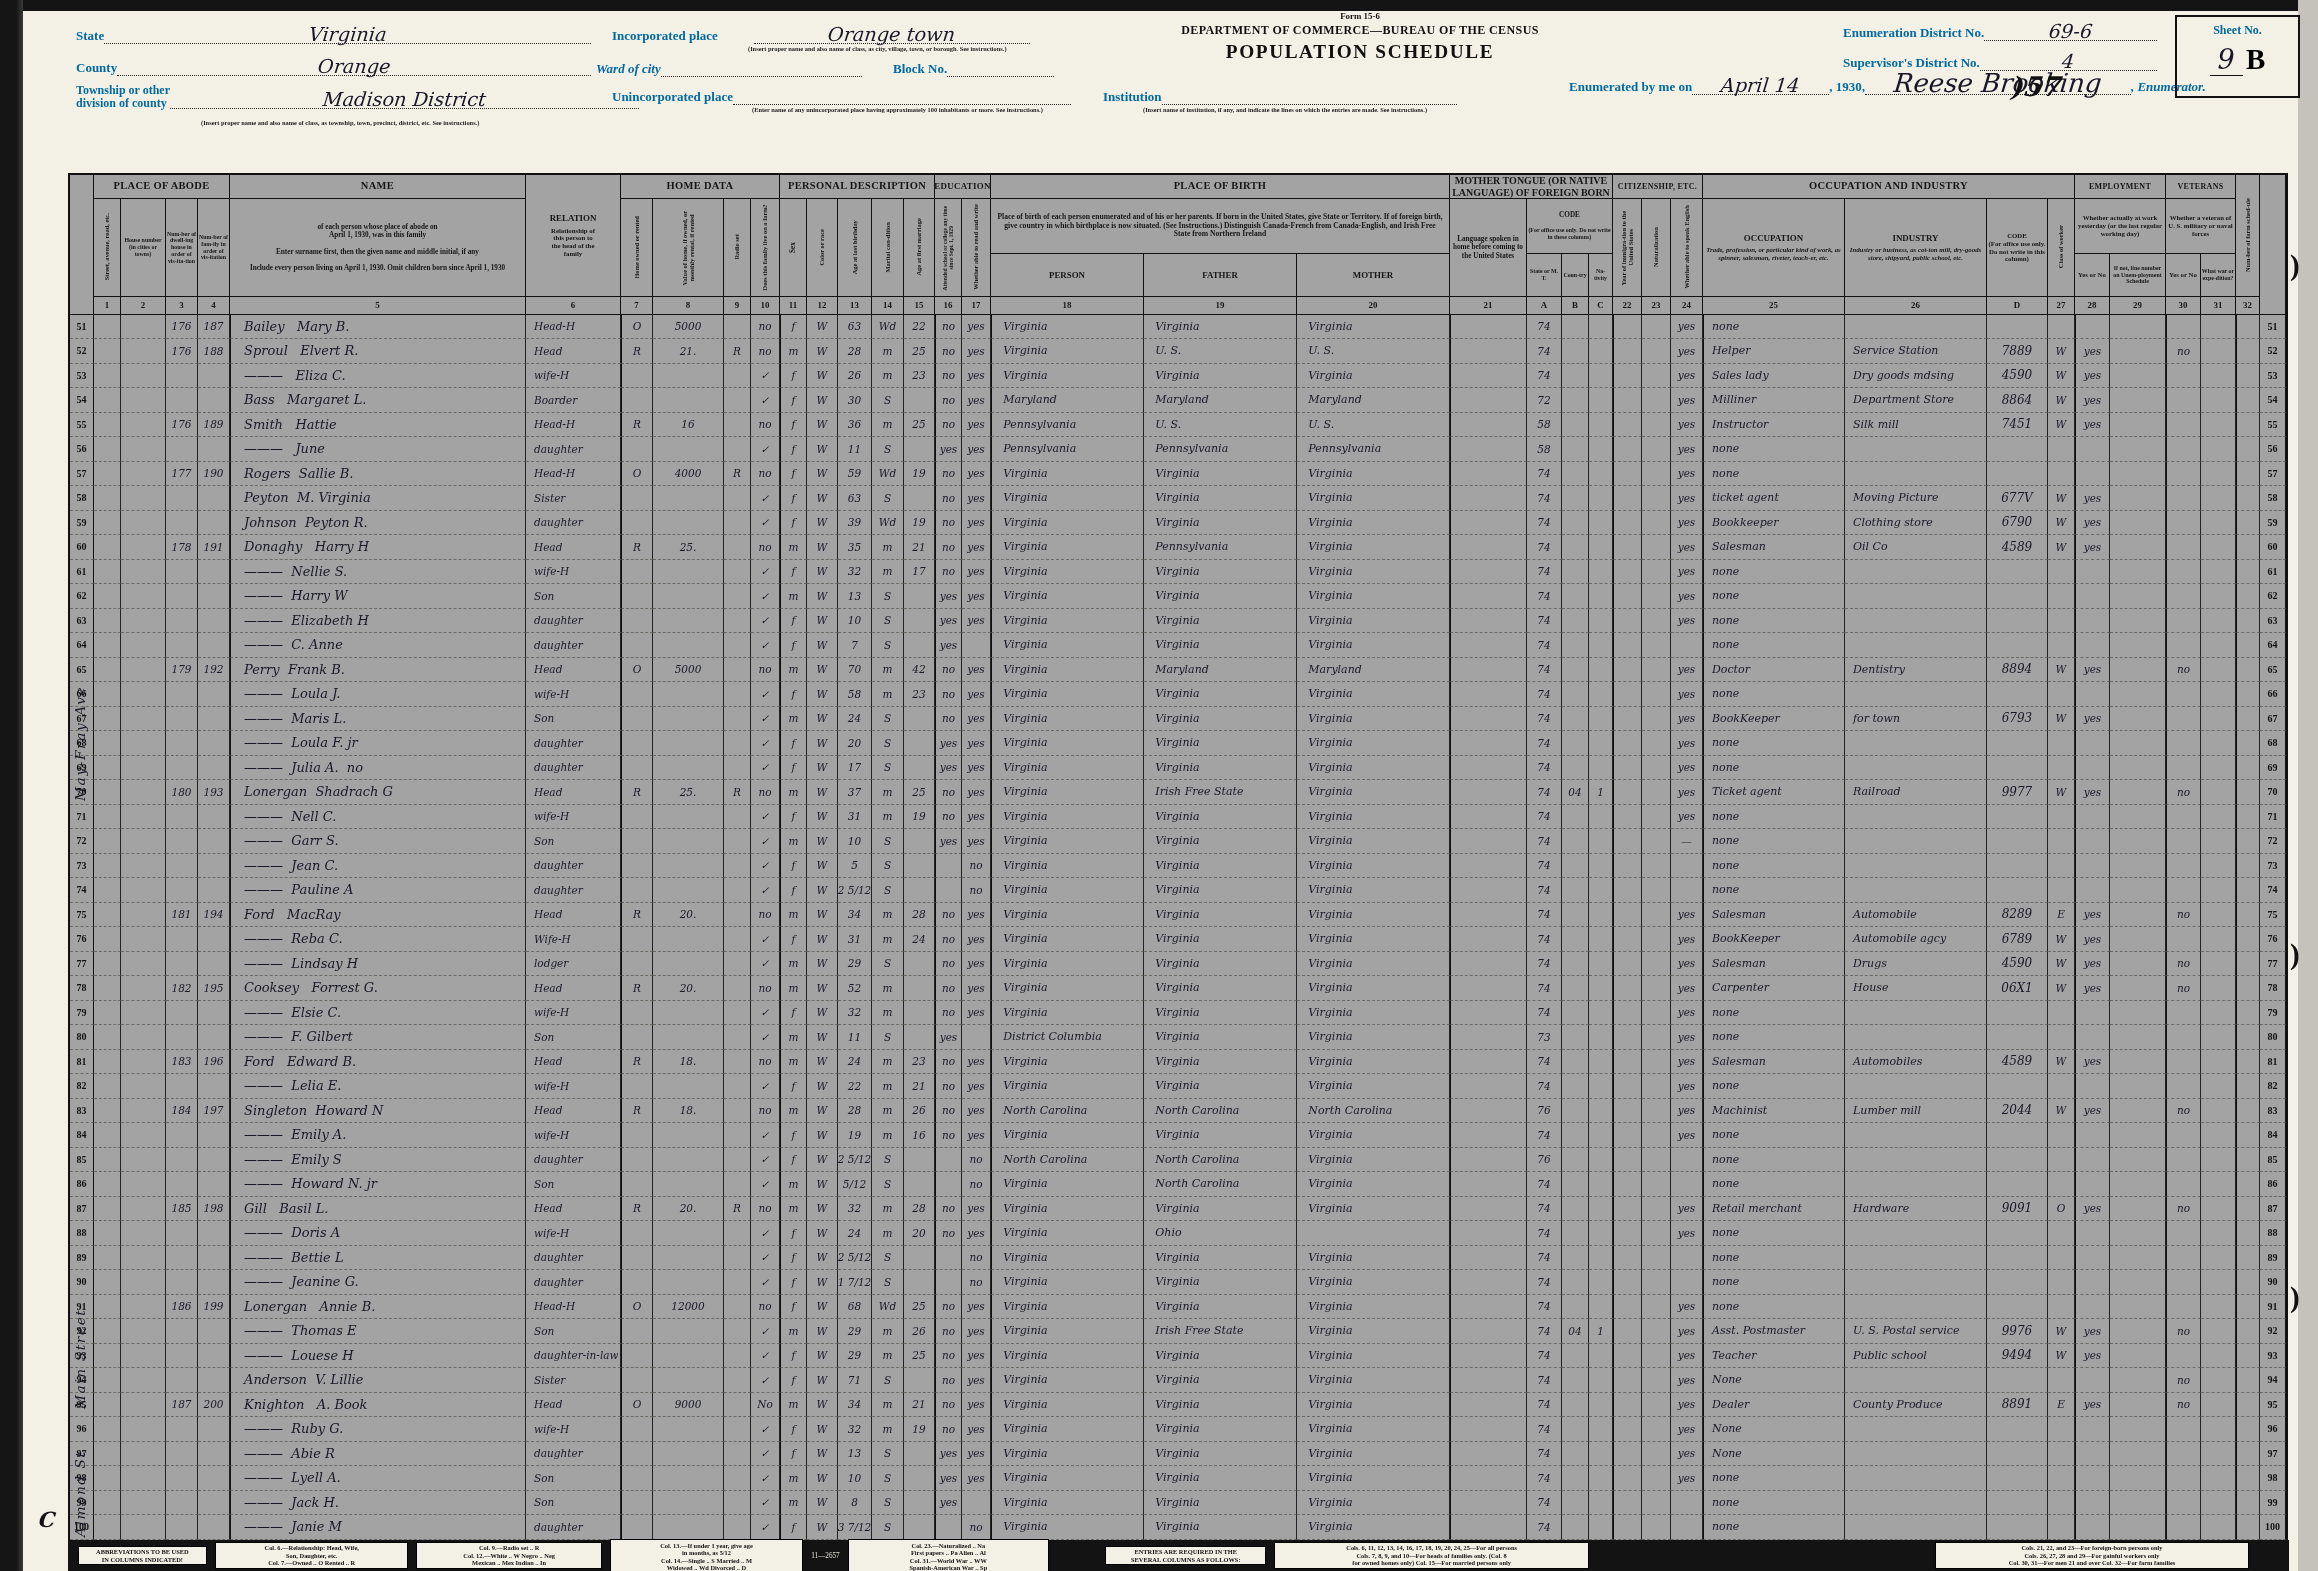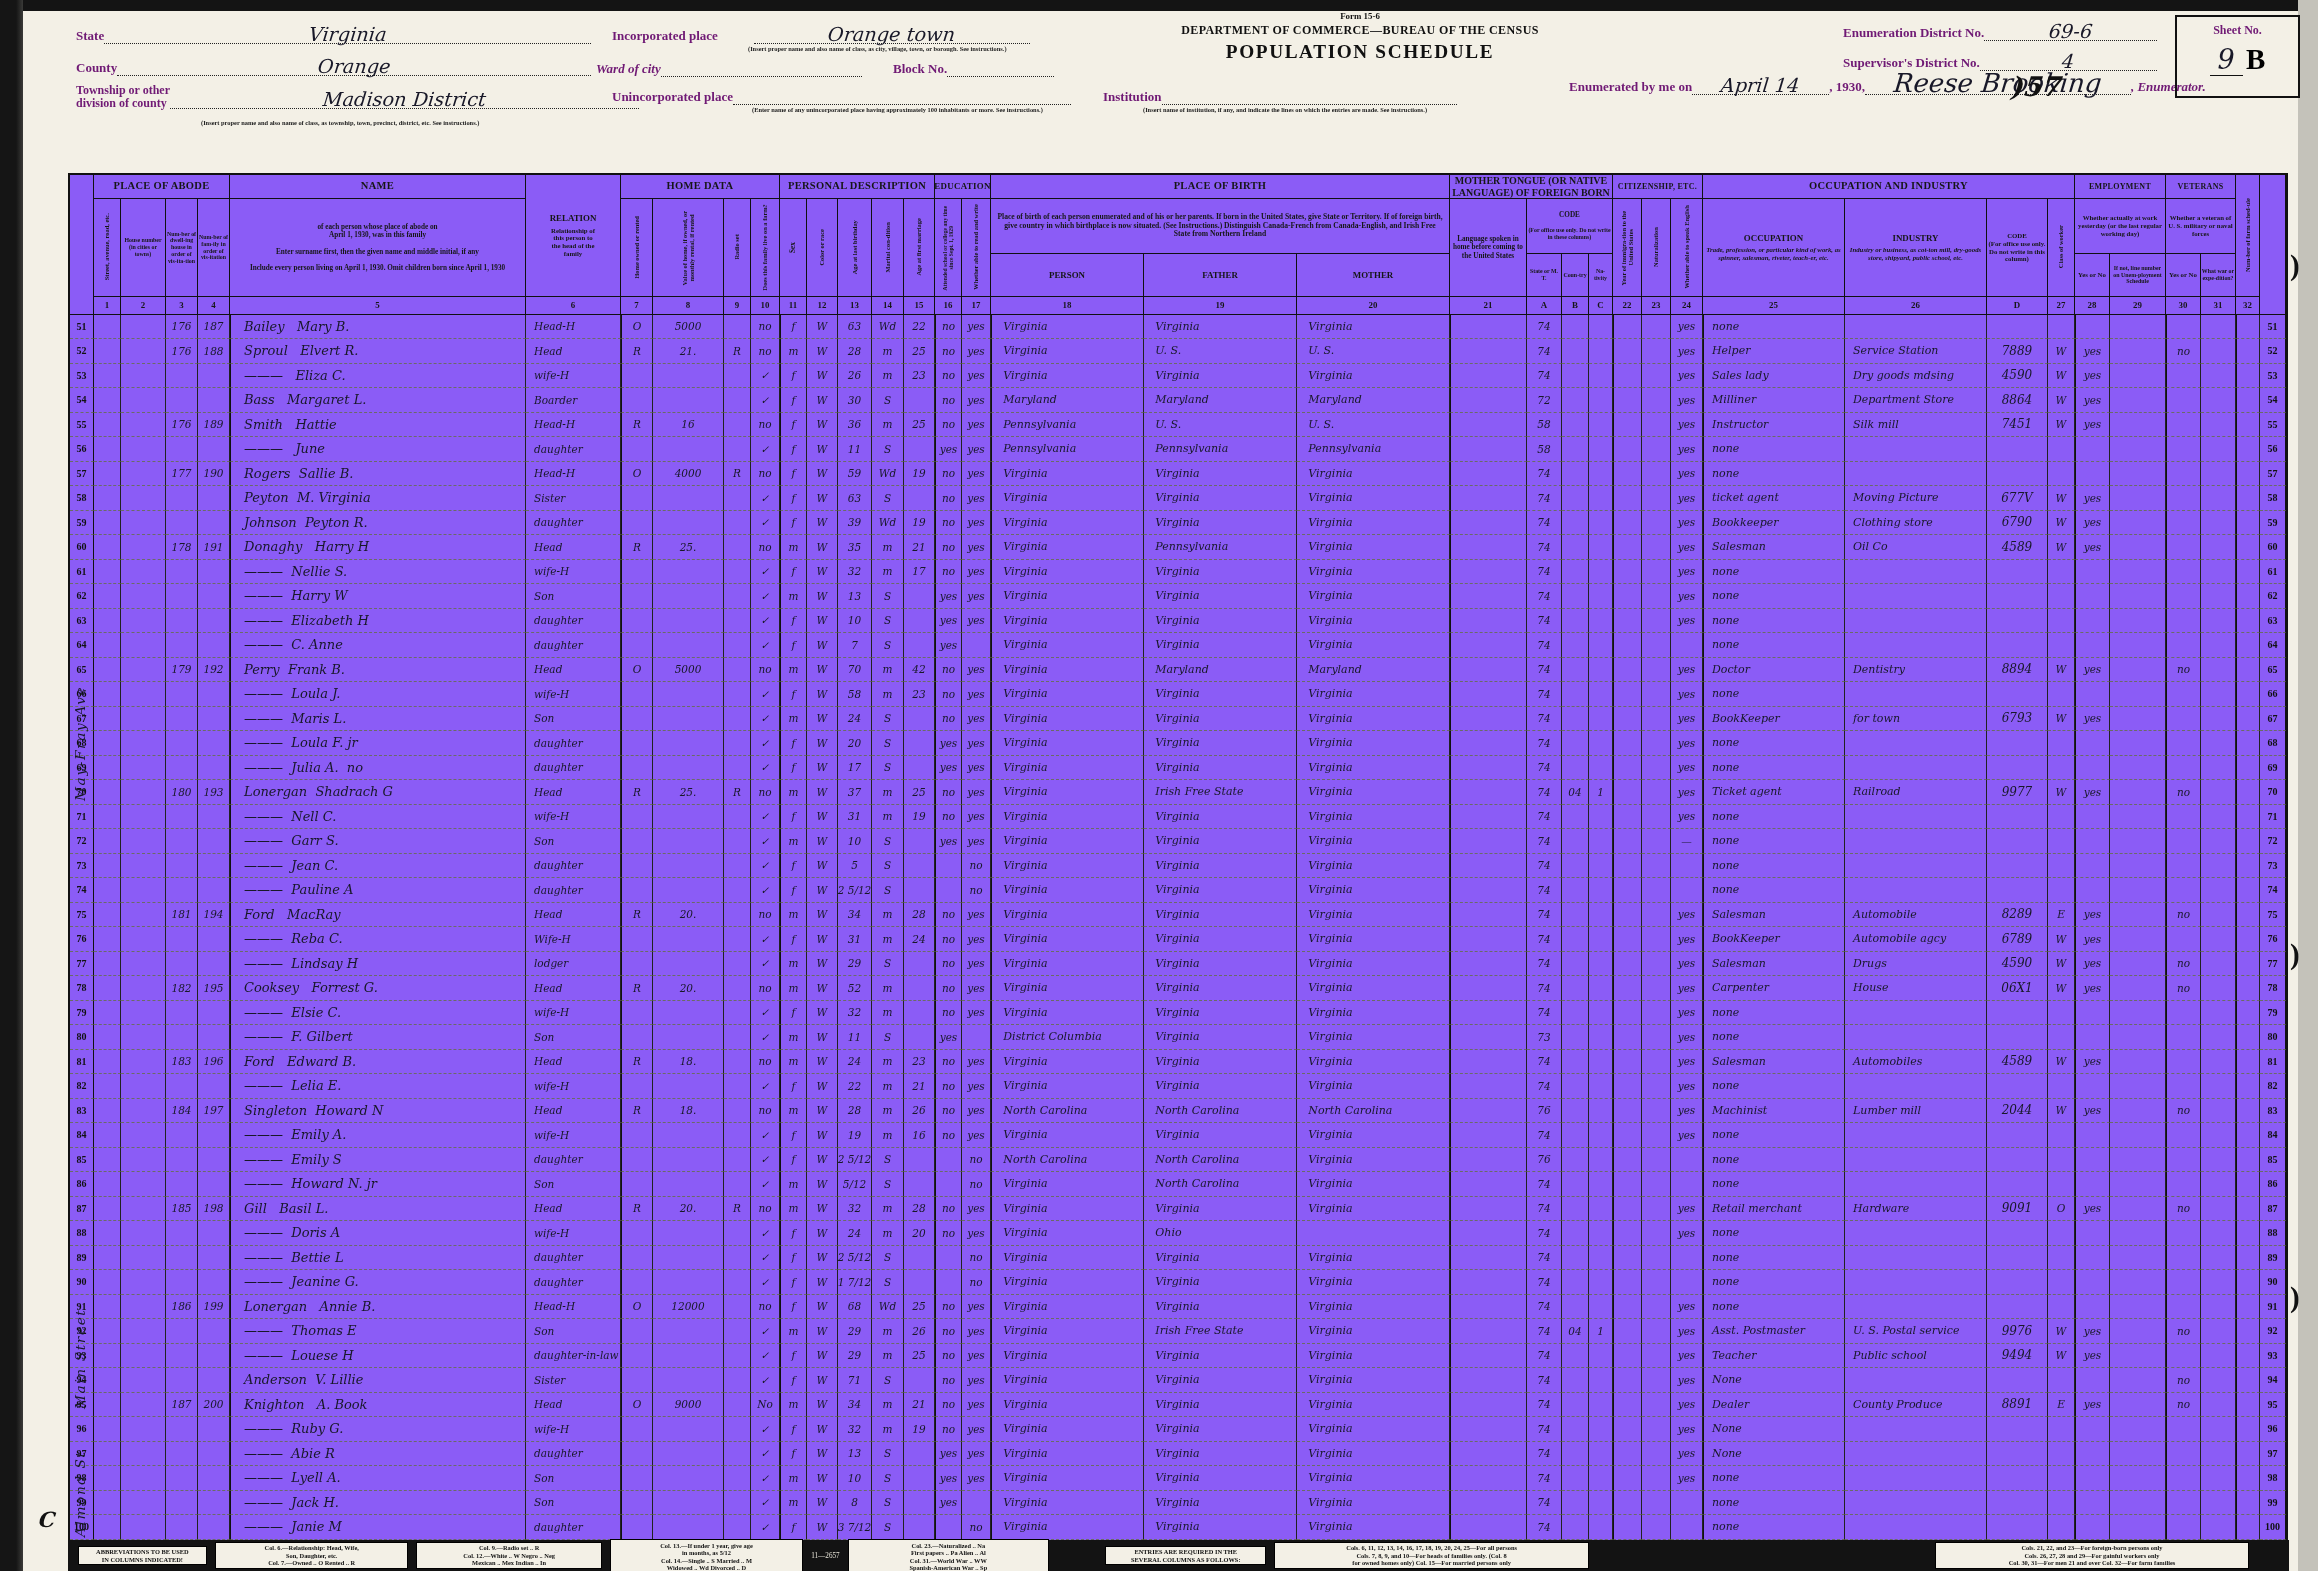--- a/index.html
+++ b/index.html
@@ -1,35 +1,35 @@
 <!DOCTYPE html>
 <html style="font-size:13px"><head>
 <meta charset="utf-8">
 <style>
   html,body{margin:0;padding:0;}
   body{width:2319px;height:1572px;position:relative;background:#cfcdc5;font-family:"Liberation Serif",serif;overflow:hidden;}
   .paper{position:absolute;left:22.5px;top:9.7px;width:2275px;height:1562px;background:#f3f0e6;}
   .topstrip{position:absolute;left:0;top:0;width:2319px;height:10.5px;background:#141414;}
   .leftstrip{position:absolute;left:0;top:0;width:22.5px;height:1572px;background:linear-gradient(90deg,#151515 70%,#3a3a38);}
   .rightshade{position:absolute;left:2298px;top:0;width:21px;height:1572px;background:#c4c2ba;}
-  .lbl{font-weight:bold;font-size:13px;color:#701a75;white-space:nowrap;}
+  .lbl{font-weight:bold;font-size:13px;color:#0369a1;white-space:nowrap;}
   .cap{font-weight:bold;font-size:6.4px;color:#222;white-space:nowrap;}
   .fld{position:absolute;display:flex;align-items:flex-end;}
   .dotline{border-bottom:1.6px dotted #222;flex:1;display:flex;justify-content:center;align-items:flex-end;min-width:32px;}
   .hw{font-family:"DejaVu Serif",serif;font-style:italic;color:#181828;transform:skewX(-6deg);}
   .hwv{font-size:19.3px;line-height:.9;}
   .title-block{position:absolute;left:1030px;top:11.3px;width:660px;text-align:center;color:#111;}
   .t-form{font-weight:bold;font-size:8.9px;}
   .t-dept{font-weight:bold;font-size:12px;letter-spacing:0.4px;margin-top:1.6px;}
   .t-census{font-weight:bold;font-size:21px;letter-spacing:0.8px;margin-top:2.4px;}
   .t-sched{font-weight:bold;font-size:19.3px;letter-spacing:1.6px;margin-top:3.2px;}
   .sheetbox{position:absolute;left:2175px;top:14.5px;width:121px;height:79px;border:2.4px solid #111;text-align:center;}
   .sheetbox .lbl{font-size:12px;}
   
-  .sheet{position:absolute;left:68px;top:173px;display:grid;background:#8b5cf6;border:2.4px solid #111;
+  .sheet{position:absolute;left:68px;top:173px;display:grid;background:#a3a3a3;border:2.4px solid #111;
     grid-template-columns:24px 27px 45px 32px 32px 296px 95px 32px 71px 27px 29px 27px 31px 34px 32px 31px 27px 29px 153px 153px 153px 77px 35px 27px 24px 29px 29px 32px 142px 142px 61px 27px 35px 56px 35px 35px 24px 26px;
     grid-template-rows:24px 55px 43px 17.7px;grid-auto-rows:24.5px;}
   .hcell{border-right:0.8px solid #111;border-bottom:0.8px solid #111;display:flex;flex-direction:column;align-items:center;justify-content:center;text-align:center;font-family:"Liberation Serif",serif;font-weight:bold;color:#161616;font-size:6.8px;line-height:1.15;padding:0.8px;overflow:hidden;white-space:pre-line;}
   .group{font-size:10.5px;letter-spacing:0.3px;}
   .vtext{writing-mode:vertical-rl;transform:rotate(180deg);font-size:6.4px;display:block;padding:1.6px 0;}
   .tiny{font-size:5.9px;}
   .numrow{font-size:8.9px;}
   .htitle{font-size:8.9px;}
   .dc{border-right:0.8px solid #222;border-bottom:0.8px dashed #6b6b66;display:flex;align-items:center;justify-content:center;overflow:hidden;white-space:pre;font-family:"DejaVu Serif",serif;font-style:italic;color:#181828;font-size:10.5px;}
   .lnc{font-family:"Liberation Serif",serif;font-style:normal;font-weight:bold;font-size:10px;color:#111;border-right:0.8px solid #111;}

